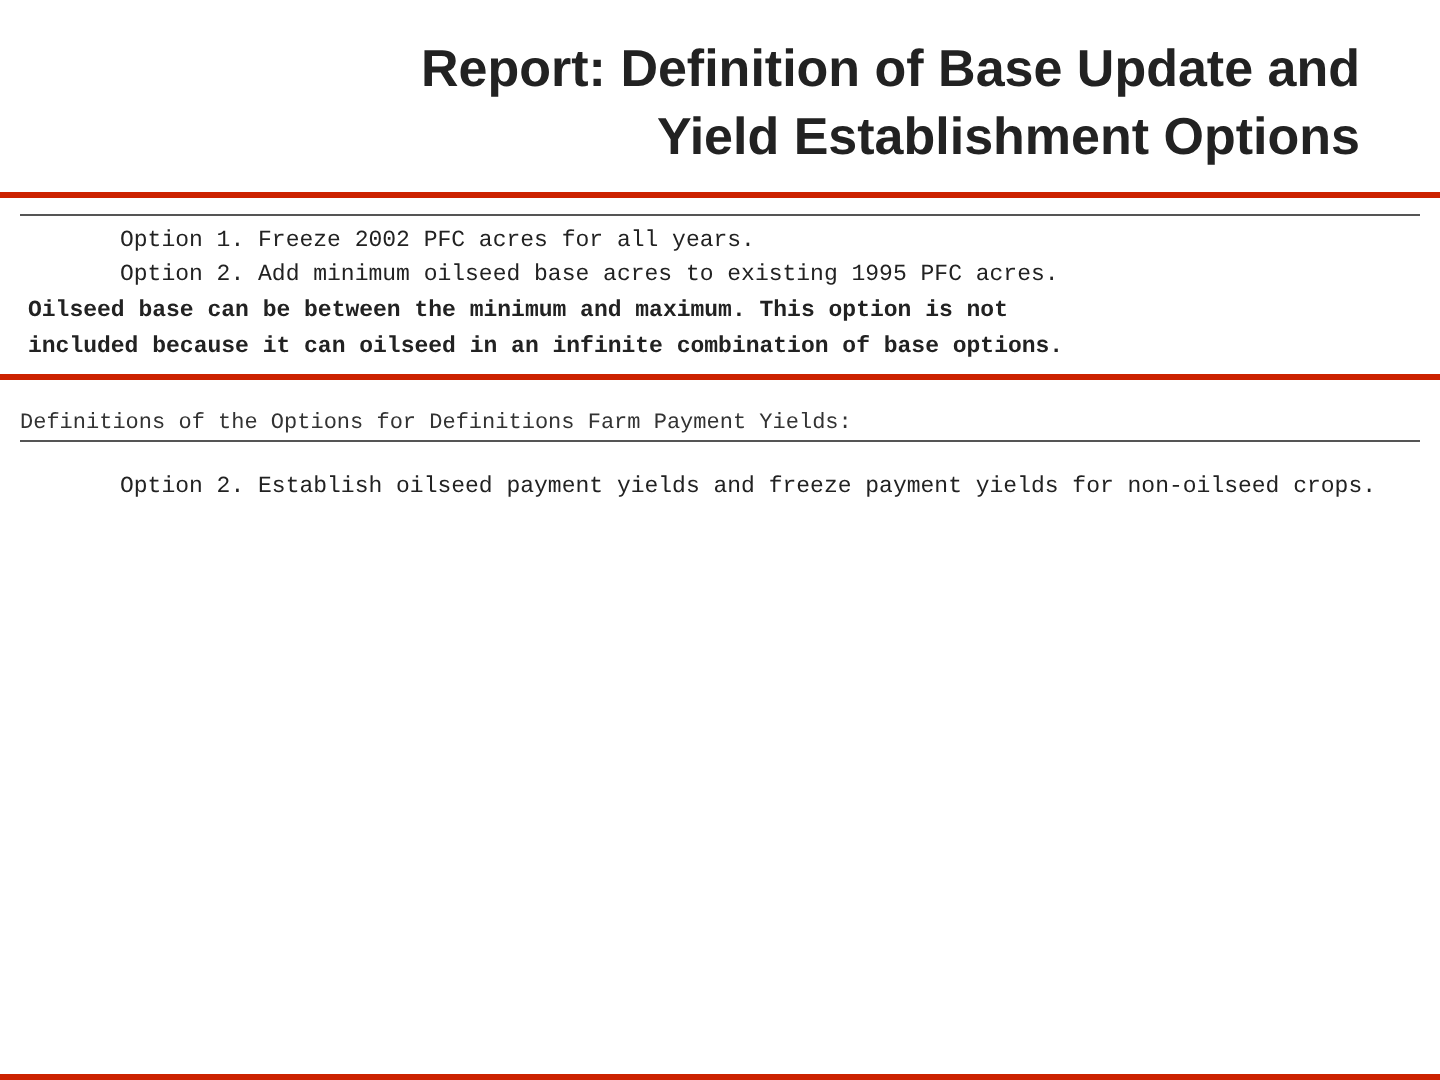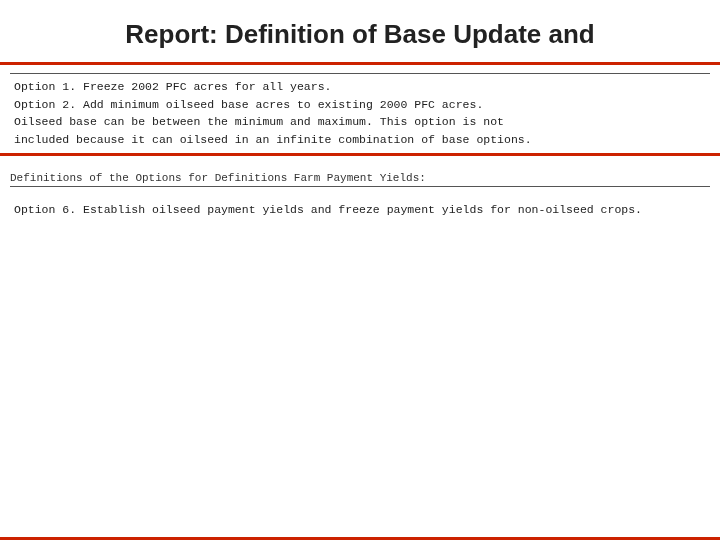--- a/index.html
+++ b/index.html
@@ -29,20 +29,21 @@
       text-align: center;
       padding: 18px 40px 10px 40px;
     }
 
     .title-text {
       font-family: Arial, Helvetica, sans-serif;
       font-size: 26px;
       font-weight: bold;
       color: #222222;
       line-height: 1.3;
+      text-align: right;
     }
 
     .red-line {
       height: 3px;
       background-color: #cc2200;
       margin: 0 0;
     }
 
     .section {
       padding: 6px 10px 4px 10px;
@@ -60,72 +61,75 @@
       border-top: 1px solid #555555;
       margin: 2px 0 4px 0;
     }
 
     .option-list {
       font-family: 'Courier New', Courier, monospace;
       font-size: 11.5px;
       color: #222222;
       line-height: 1.55;
       padding-left: 4px;
+      margin-left: 46px;
     }
 
     .option-item {
       margin-bottom: 0px;
     }
 
     .note-text {
       font-family: 'Courier New', Courier, monospace;
       font-size: 11.5px;
       color: #222222;
       line-height: 1.55;
       margin-top: 0px;
       padding-left: 4px;
+      font-weight: bold;
     }
 
     .section-gap {
       height: 10px;
     }
   </style>
 </head>
 <body>
 
 <div class="page">
 
   <div class="title-section">
     <div class="title-text">
       <span>Report: Definition of Base Update and</span><br>
+      <span>Yield Establishment Options</span>
     </div>
   </div>
 
   <div class="red-line"></div>
 
   <div class="section">
     <hr class="divider-line">
     <div class="option-list">
       <div class="option-item">Option 1.  Freeze 2002 PFC acres for all years.</div>
-      <div class="option-item">Option 2.  Add minimum oilseed base acres to existing 2000 PFC acres.</div>
+      <div class="option-item">Option 2.  Add minimum oilseed base acres to existing 1995 PFC acres.</div>
     </div>
     <div class="note-text">Oilseed base can be between the minimum and maximum. This option is not</div>
     <div class="note-text">included because it can oilseed in an infinite combination of base options.</div>
   </div>
 
   <div class="red-line"></div>
 
   <div class="section-gap"></div>
 
   <div class="section">
     <div class="section-header">Definitions of the Options for Definitions Farm Payment Yields:</div>
     <hr class="divider-line">
     <div class="section-gap"></div>
     <div class="option-list">
-      <div class="option-item">Option 6.  Establish oilseed payment yields and freeze payment yields for non-oilseed crops.</div>
+      <div class="option-item">Option 2.  Establish oilseed payment yields and freeze payment yields for non-oilseed crops.</div>
     </div>
   </div>
 
   <div style="margin-top: auto;">
     <div class="red-line"></div>
   </div>
 
 </div>
 
 </body></html>

